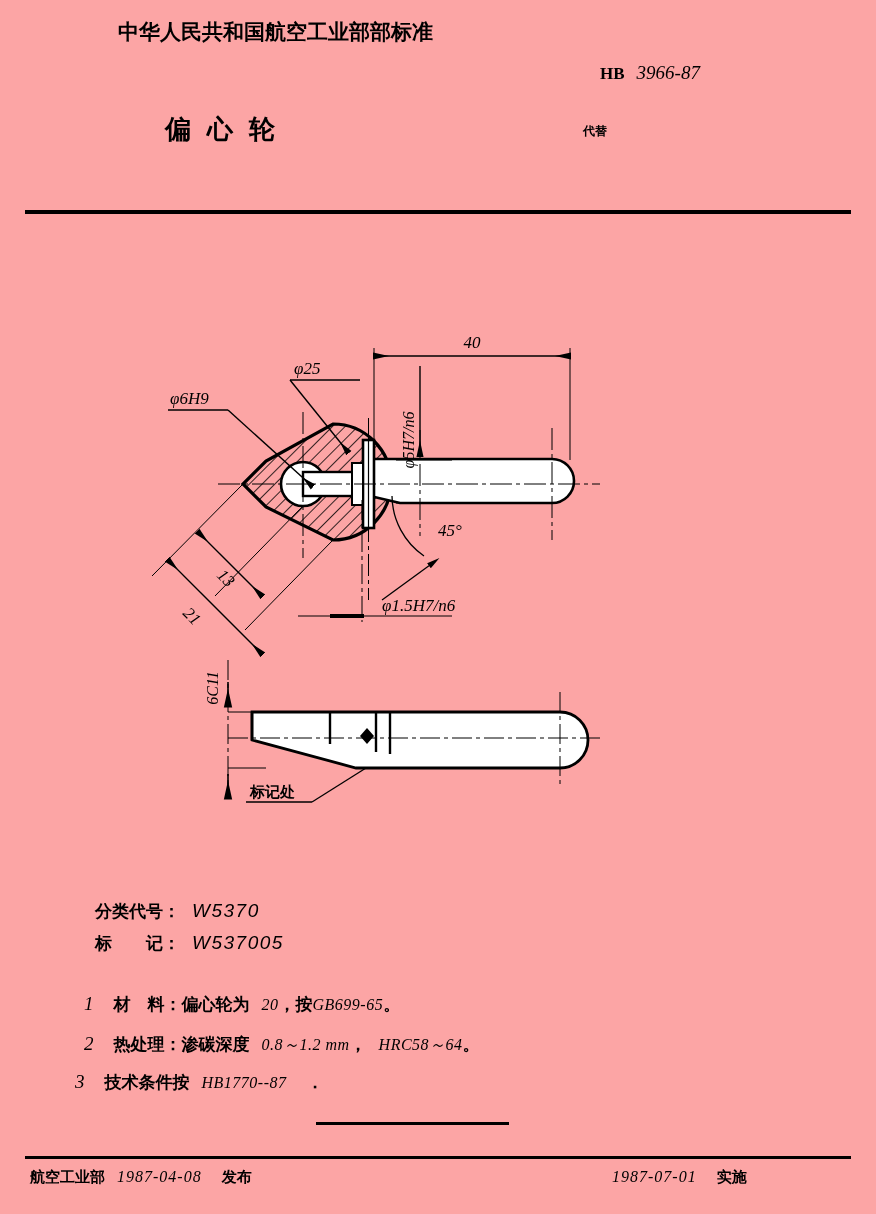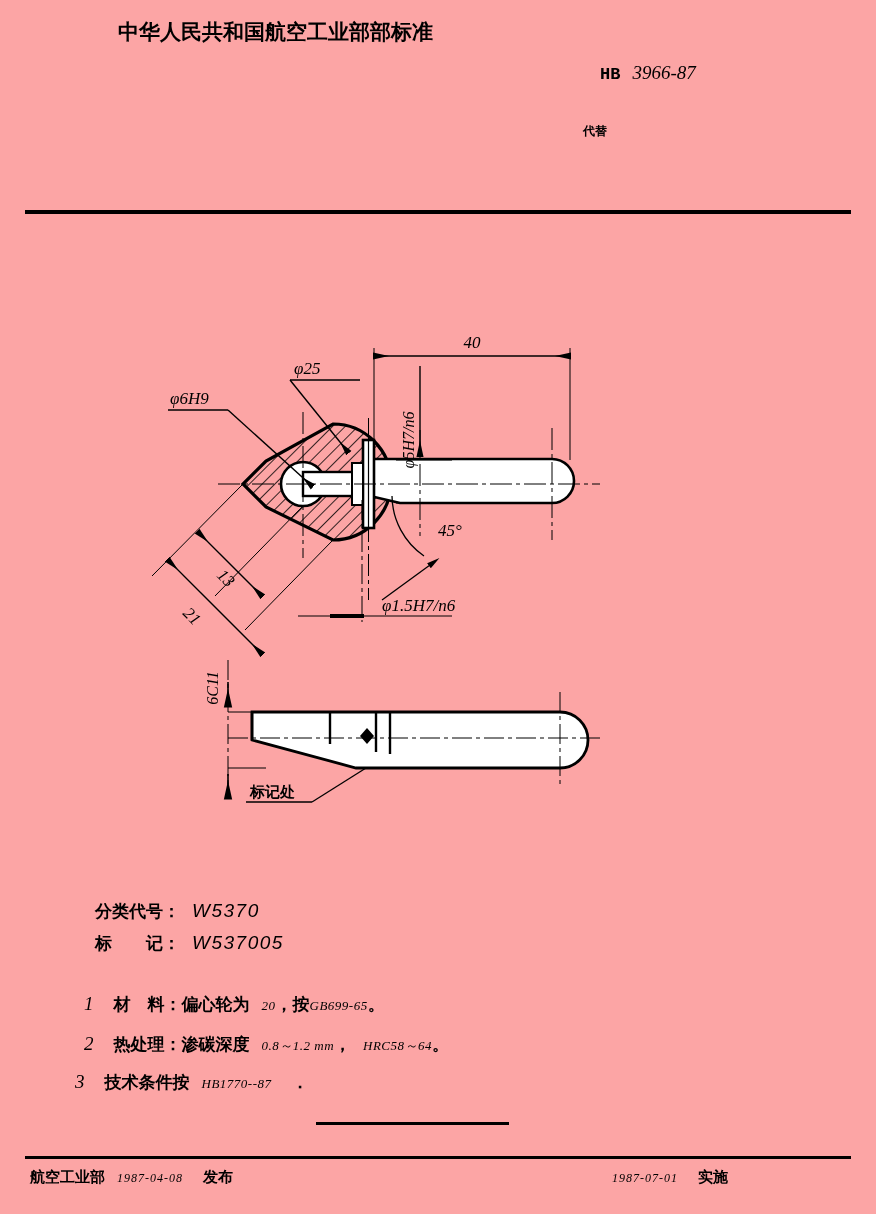--- a/index.html
+++ b/index.html
@@ -34,21 +34,21 @@
   .hdr-stdno {
     position: absolute;
     left: 600px;
     top: 62px;
     font-family: "Liberation Serif", serif;
     font-size: 19px;
     font-style: italic;
     white-space: nowrap;
   }
   .hdr-stdno .bold-hb {
-    font-family: Liberation Mono, monospace;
+    font-family: Liberation Serif, serif;
     font-style: normal;
     font-weight: bold;
     font-size: 17px;
   }
   .hdr-title {
     position: absolute;
     left: 165px;
     top: 112px;
     font-family: "DejaVu Sans", sans-serif;
     font-weight: bold;
@@ -131,21 +131,21 @@
   .note-row .idx {
     font-family: "Liberation Serif", serif;
     font-style: italic;
     font-weight: normal;
     font-size: 19px;
   }
   .note-row .lat {
     font-family: "Liberation Serif", serif;
     font-style: italic;
     font-weight: normal;
-    font-size: 13px;
+    font-size: 16px;
     letter-spacing: 0.5px;
   }
 
   
   .foot-left {
     position: absolute;
     left: 30px;
     top: 1168px;
     font-family: "DejaVu Sans", sans-serif;
     font-weight: bold;
@@ -158,21 +158,21 @@
     top: 1168px;
     font-family: "DejaVu Sans", sans-serif;
     font-weight: bold;
     font-size: 15px;
     white-space: nowrap;
   }
   .foot-left .dt, .foot-right .dt {
     font-family: "Liberation Serif", serif;
     font-style: italic;
     font-weight: normal;
-    font-size: 12px;
+    font-size: 16px;
     letter-spacing: 1px;
   }
   .sp-wide { display: inline-block; width: 20px; }
   .sp-mid  { display: inline-block; width: 12px; }
 
   svg text.dim {
     font-family: "Liberation Serif", serif;
     font-style: italic;
     font-size: 17px;
     fill: #000;
@@ -194,20 +194,21 @@
 <body>
 
 <div id="page">
 
   <div class="hdr-ministry">中华人民共和国航空工业部部标准</div>
 
   <div class="hdr-stdno">
     <span class="bold-hb">HB</span><span class="sp-mid"></span><span>3966-87</span>
   </div>
 
+  <div class="hdr-title">偏心轮</div>
 
   <div class="hdr-replaces">代替</div>
 
   <div class="rule-top"></div>
 
   <svg id="drawing" viewBox="0 0 876 540">
     <defs>
       <pattern id="hatch" width="9" height="9" patternTransform="rotate(45)" patternUnits="userSpaceOnUse">
         <line x1="0" y1="0" x2="0" y2="9" stroke="#000" stroke-width="1.6"></line>
       </pattern>

